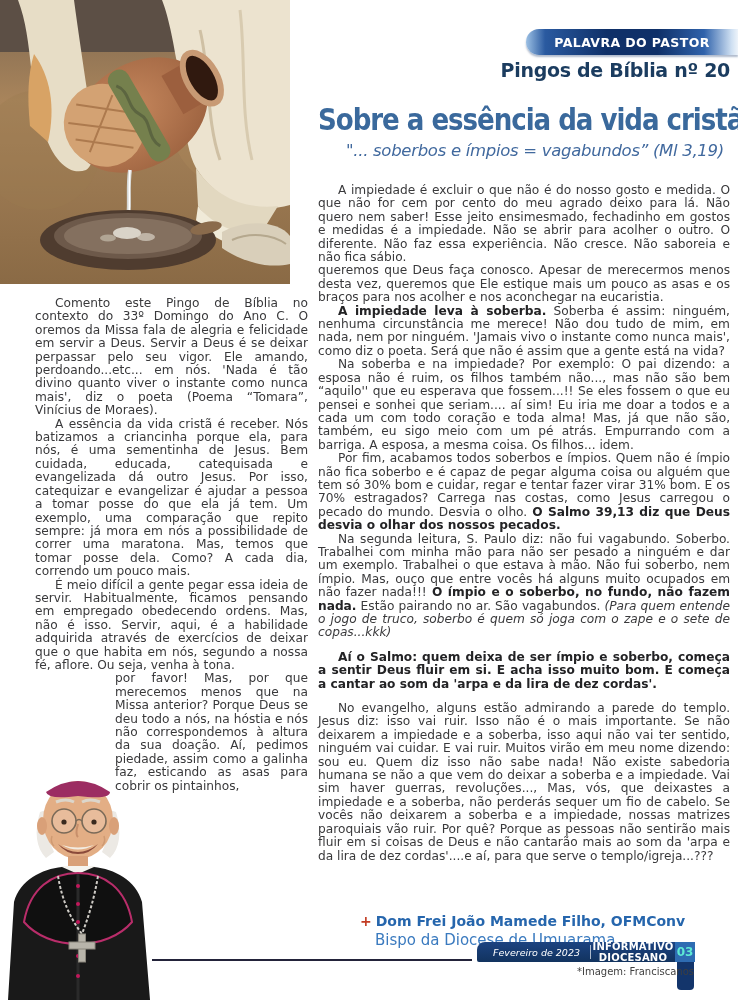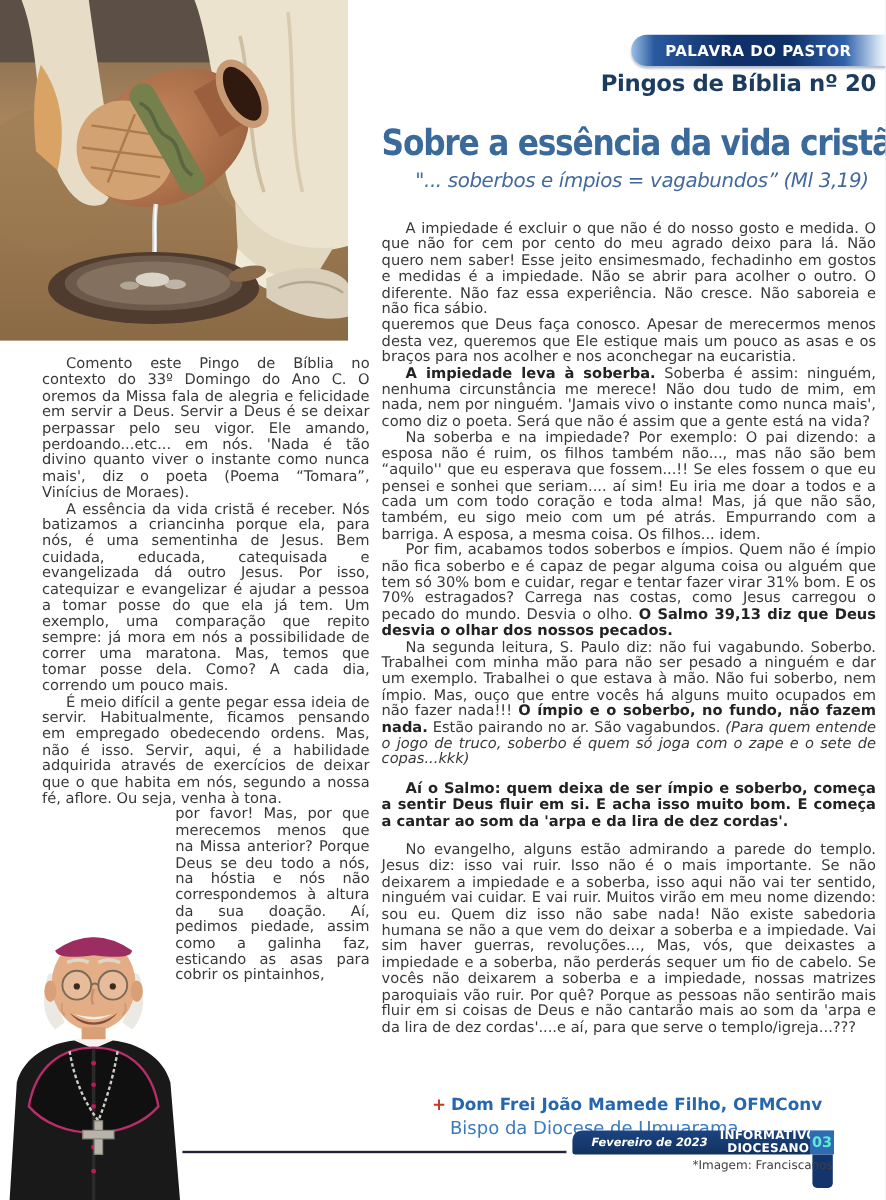--- a/index.html
+++ b/index.html
@@ -21,36 +21,36 @@
          transform:scaleX(.87);transform-origin:left top;white-space:nowrap;}
   .subtitle{position:absolute;left:346px;top:141px;width:420px;
             font-style:italic;font-size:16.5px;color:#41699e;letter-spacing:-.3px;}
   
   .col{position:absolute;font-size:12.2px;line-height:13.4px;text-align:justify;color:#39393b;}
   .left-col{left:35px;top:297px;width:273px;}
   .right-col{left:318px;top:184px;width:412px;}
   .para{margin:0;}
   .para.ind{text-indent:20px;}
   .para.gap{margin-top:11px;}
-  .para.wrap{margin-left:111px;}
+  .para.wrap{margin-left:80px;}
   .b{font-weight:bold;color:#232325;}
   .i{font-style:italic;}
   
   .bishop-photo{position:absolute;left:0;top:766px;width:152px;height:234px;}
   
   .signature{position:absolute;left:360px;top:913px;width:340px;}
   .sig-line1{font-size:14px;font-weight:bold;color:#2666ad;}
   .sig-cross{color:#c23b22;margin-right:4px;font-weight:bold;}
   .sig-line2{font-size:15px;color:#3a7abf;margin-left:15px;margin-top:2px;}
   
   .footer-rule{position:absolute;left:152px;top:959px;width:320px;height:2px;background:#23233a;}
   .footer-bar{position:absolute;left:477px;top:942px;width:198px;height:20px;
               background:linear-gradient(180deg,#1c4381 0%,#12335f 100%);
               border-radius:8px 0 0 2px;display:flex;align-items:center;}
-  .footer-date{flex:0 0 auto;color:#fff;font-size:9.5px;font-weight:bold;font-style:italic;padding:0 10px 0 16px;text-align:right;}
+  .footer-date{flex:0 0 auto;color:#fff;font-size:9.5px;font-weight:normal;font-style:italic;padding:0 10px 0 16px;text-align:right;}
   .footer-divider{width:1px;height:14px;background:rgba(255,255,255,.65);}
   .footer-pub{flex:1;color:#fff;font-size:10px;font-weight:bold;letter-spacing:.2px;text-align:center;}
   .footer-page{position:absolute;left:675px;top:942px;width:20px;height:20px;background:#2e6cb2;
                color:#5eead4;font-weight:bold;font-size:12px;display:flex;align-items:center;justify-content:center;}
   .footer-tab{position:absolute;left:677px;top:962px;width:17px;height:28px;background:#13356b;border-radius:0 0 4px 4px;}
   .credit{position:absolute;left:500px;top:966px;width:194px;text-align:right;font-size:10px;color:#3f3f3f;}
 </style>
 </head>
 <body>
 

